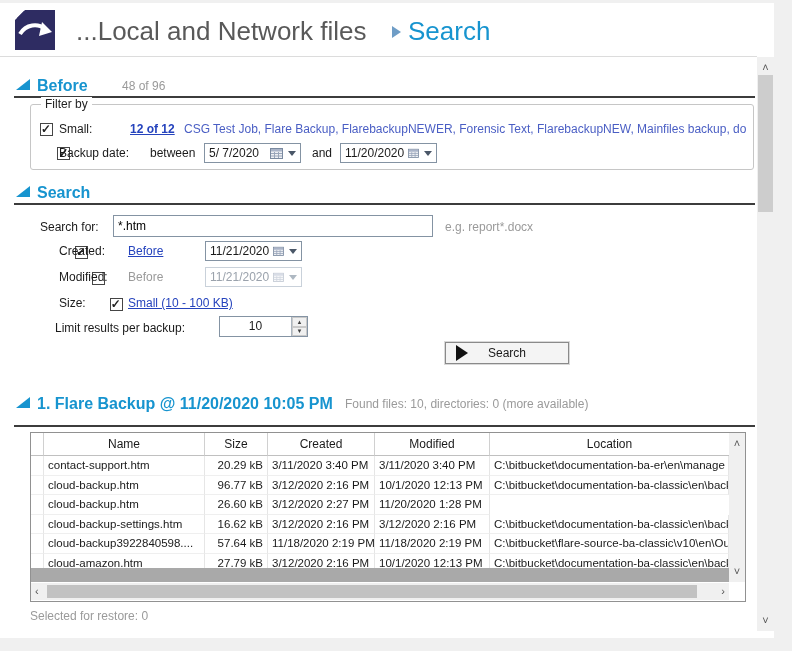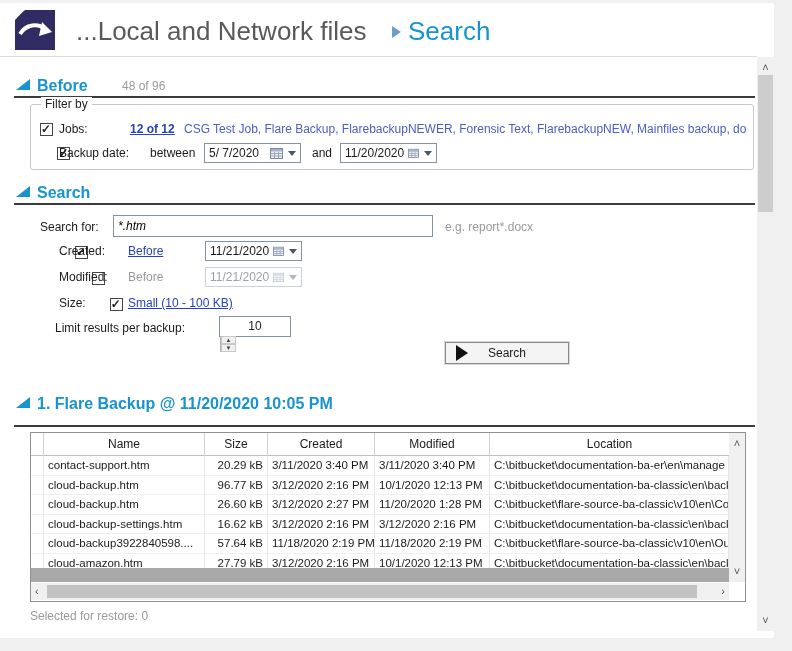--- a/index.html
+++ b/index.html
@@ -86,21 +86,21 @@
   <div class="abs tri" style="left:16px;top:79px;"></div>
   <span class="abs sectitle" style="left:37px;top:77px;">Before</span>
   <span class="abs secstatus" style="left:122px;top:79px;">48 of 96</span>
   <div class="abs divider" style="left:14px;top:96px;width:741px;"></div>
 
   <div class="abs groupbox" style="left:30px;top:104px;width:722px;height:64px;">
     <span class="legend">Filter by</span>
   </div>
   
   <span class="abs cb checked" style="left:40px;top:122px;"></span>
-  <span class="abs lbl" style="left:59px;top:122px;">Jobs:</span>
+  <span class="abs lbl" style="left:59px;top:122px;">Small:</span>
   <span class="abs linky" style="left:130px;top:122px;font-weight:bold;">12 of 12</span>
   <span class="abs jobslist" style="left:184px;top:122px;width:562px;">CSG Test Job, Flare Backup, FlarebackupNEWER, Forensic Text, FlarebackupNEW, Mainfiles backup, doc to...</span>
   
   <span class="abs cb checked" style="left:40px;top:146px;"></span>
   <span class="abs lbl" style="left:59px;top:146px;">Backup date:</span>
   <span class="abs lbl" style="left:150px;top:146px;">between</span>
   <div class="abs datefield" style="left:204px;top:143px;width:97px;">
     <span class="val">5/ 7/2020</span>
     <svg width="13" height="12" viewBox="0 0 13 12">
         <rect x="0.5" y="1.5" width="12" height="10" fill="#eef0f4" stroke="#7a8aa0"></rect>
@@ -119,21 +119,21 @@
       </svg>
     <span class="dd"></span>
   </div>
 
   
   <div class="abs tri" style="left:16px;top:186px;"></div>
   <span class="abs sectitle" style="left:37px;top:184px;">Search</span>
   <div class="abs divider" style="left:14px;top:203px;width:741px;"></div>
 
   <span class="abs lbl" style="left:40px;top:220px;">Search for:</span>
-  <input class="abs txtinput" style="left: 113px; top: 215px; width: 320px; font-style: italic;" value="*.htm">
+  <input class="abs txtinput" style="left: 113px; top: 215px; width: 320px;" value="*.htm">
   <span class="abs lbl gray" style="left:445px;top:220px;">e.g. report*.docx</span>
 
   
   <span class="abs cb checked" style="left:40px;top:245px;"></span>
   <span class="abs lbl" style="left:59px;top:244px;">Created:</span>
   <span class="abs linky" style="left:128px;top:244px;">Before</span>
   <div class="abs datefield" style="left:205px;top:241px;width:97px;">
     <span class="val">11/21/2020</span>
     <svg width="13" height="12" viewBox="0 0 13 12">
         <rect x="0.5" y="1.5" width="12" height="10" fill="#eef0f4" stroke="#7a8aa0"></rect>
@@ -157,37 +157,38 @@
     <span class="dd"></span>
   </div>
 
   
   <span class="abs cb checked" style="left:40px;top:297px;"></span>
   <span class="abs lbl" style="left:59px;top:296px;">Size:</span>
   <span class="abs linky" style="left:128px;top:296px;">Small (10 - 100 KB)</span>
 
   
   <span class="abs lbl" style="left:55px;top:321px;">Limit results per backup:</span>
-  <div class="abs spinner" style="left:219px;top:316px;width:72px;flex-direction:column;">
+  <div class="abs spinner" style="left:219px;top:316px;width:89px;">
     <span class="num">10</span>
     <span class="spinbtns">
         <div>▲</div>
         <div>▼</div>
       </span>
   </div>
 
   
   <div class="abs winbtn" style="left:445px;top:342px;width:124px;height:22px;">
     <span class="playtri" style="position:absolute;left:10px;"></span>
     <span>Search</span>
   </div>
 
   
   <div class="abs tri" style="left:16px;top:397px;"></div>
   <span class="abs sectitle" style="left:37px;top:395px;">1. Flare Backup @ 11/20/2020 10:05 PM</span>
+  <span class="abs secstatus" style="left:345px;top:397px;">Found files: 10, directories: 0 (more available)</span>
   <div class="abs divider" style="left:14px;top:425px;width:741px;"></div>
 
   <div class="abs tableouter" style="left:30px;top:432px;width:716px;height:170px;">
 
     <div class="tgrid" style="position:absolute;left:0;top:0;right:16px;">
       <div class="hc" style="height:22px;"></div>
       <div class="hc">Name</div>
       <div class="hc">Size</div>
       <div class="hc">Created</div>
       <div class="hc">Modified</div>
@@ -210,21 +211,20 @@
           <div class="tcell c3">3/12/2020 2:16 PM</div>
           <div class="tcell c4">10/1/2020 12:13 PM</div>
           <div class="tcell c5">C:\bitbucket\documentation-ba-classic\en\back</div>
         </div>
         <div class="tgrid">
           <div class="tcell c0"></div>
           <div class="tcell c1">cloud-backup.htm</div>
           <div class="tcell c2">26.60 kB</div>
           <div class="tcell c3">3/12/2020 2:27 PM</div>
           <div class="tcell c4">11/20/2020 1:28 PM</div>
-          <div class="tcell c5">C:\bitbucket\flare-source-ba-classic\v10\en\Co</div>
         </div>
         <div class="tgrid">
           <div class="tcell c0"></div>
           <div class="tcell c1">cloud-backup-settings.htm</div>
           <div class="tcell c2">16.62 kB</div>
           <div class="tcell c3">3/12/2020 2:16 PM</div>
           <div class="tcell c4">3/12/2020 2:16 PM</div>
           <div class="tcell c5">C:\bitbucket\documentation-ba-classic\en\back</div>
         </div>
         <div class="tgrid">

